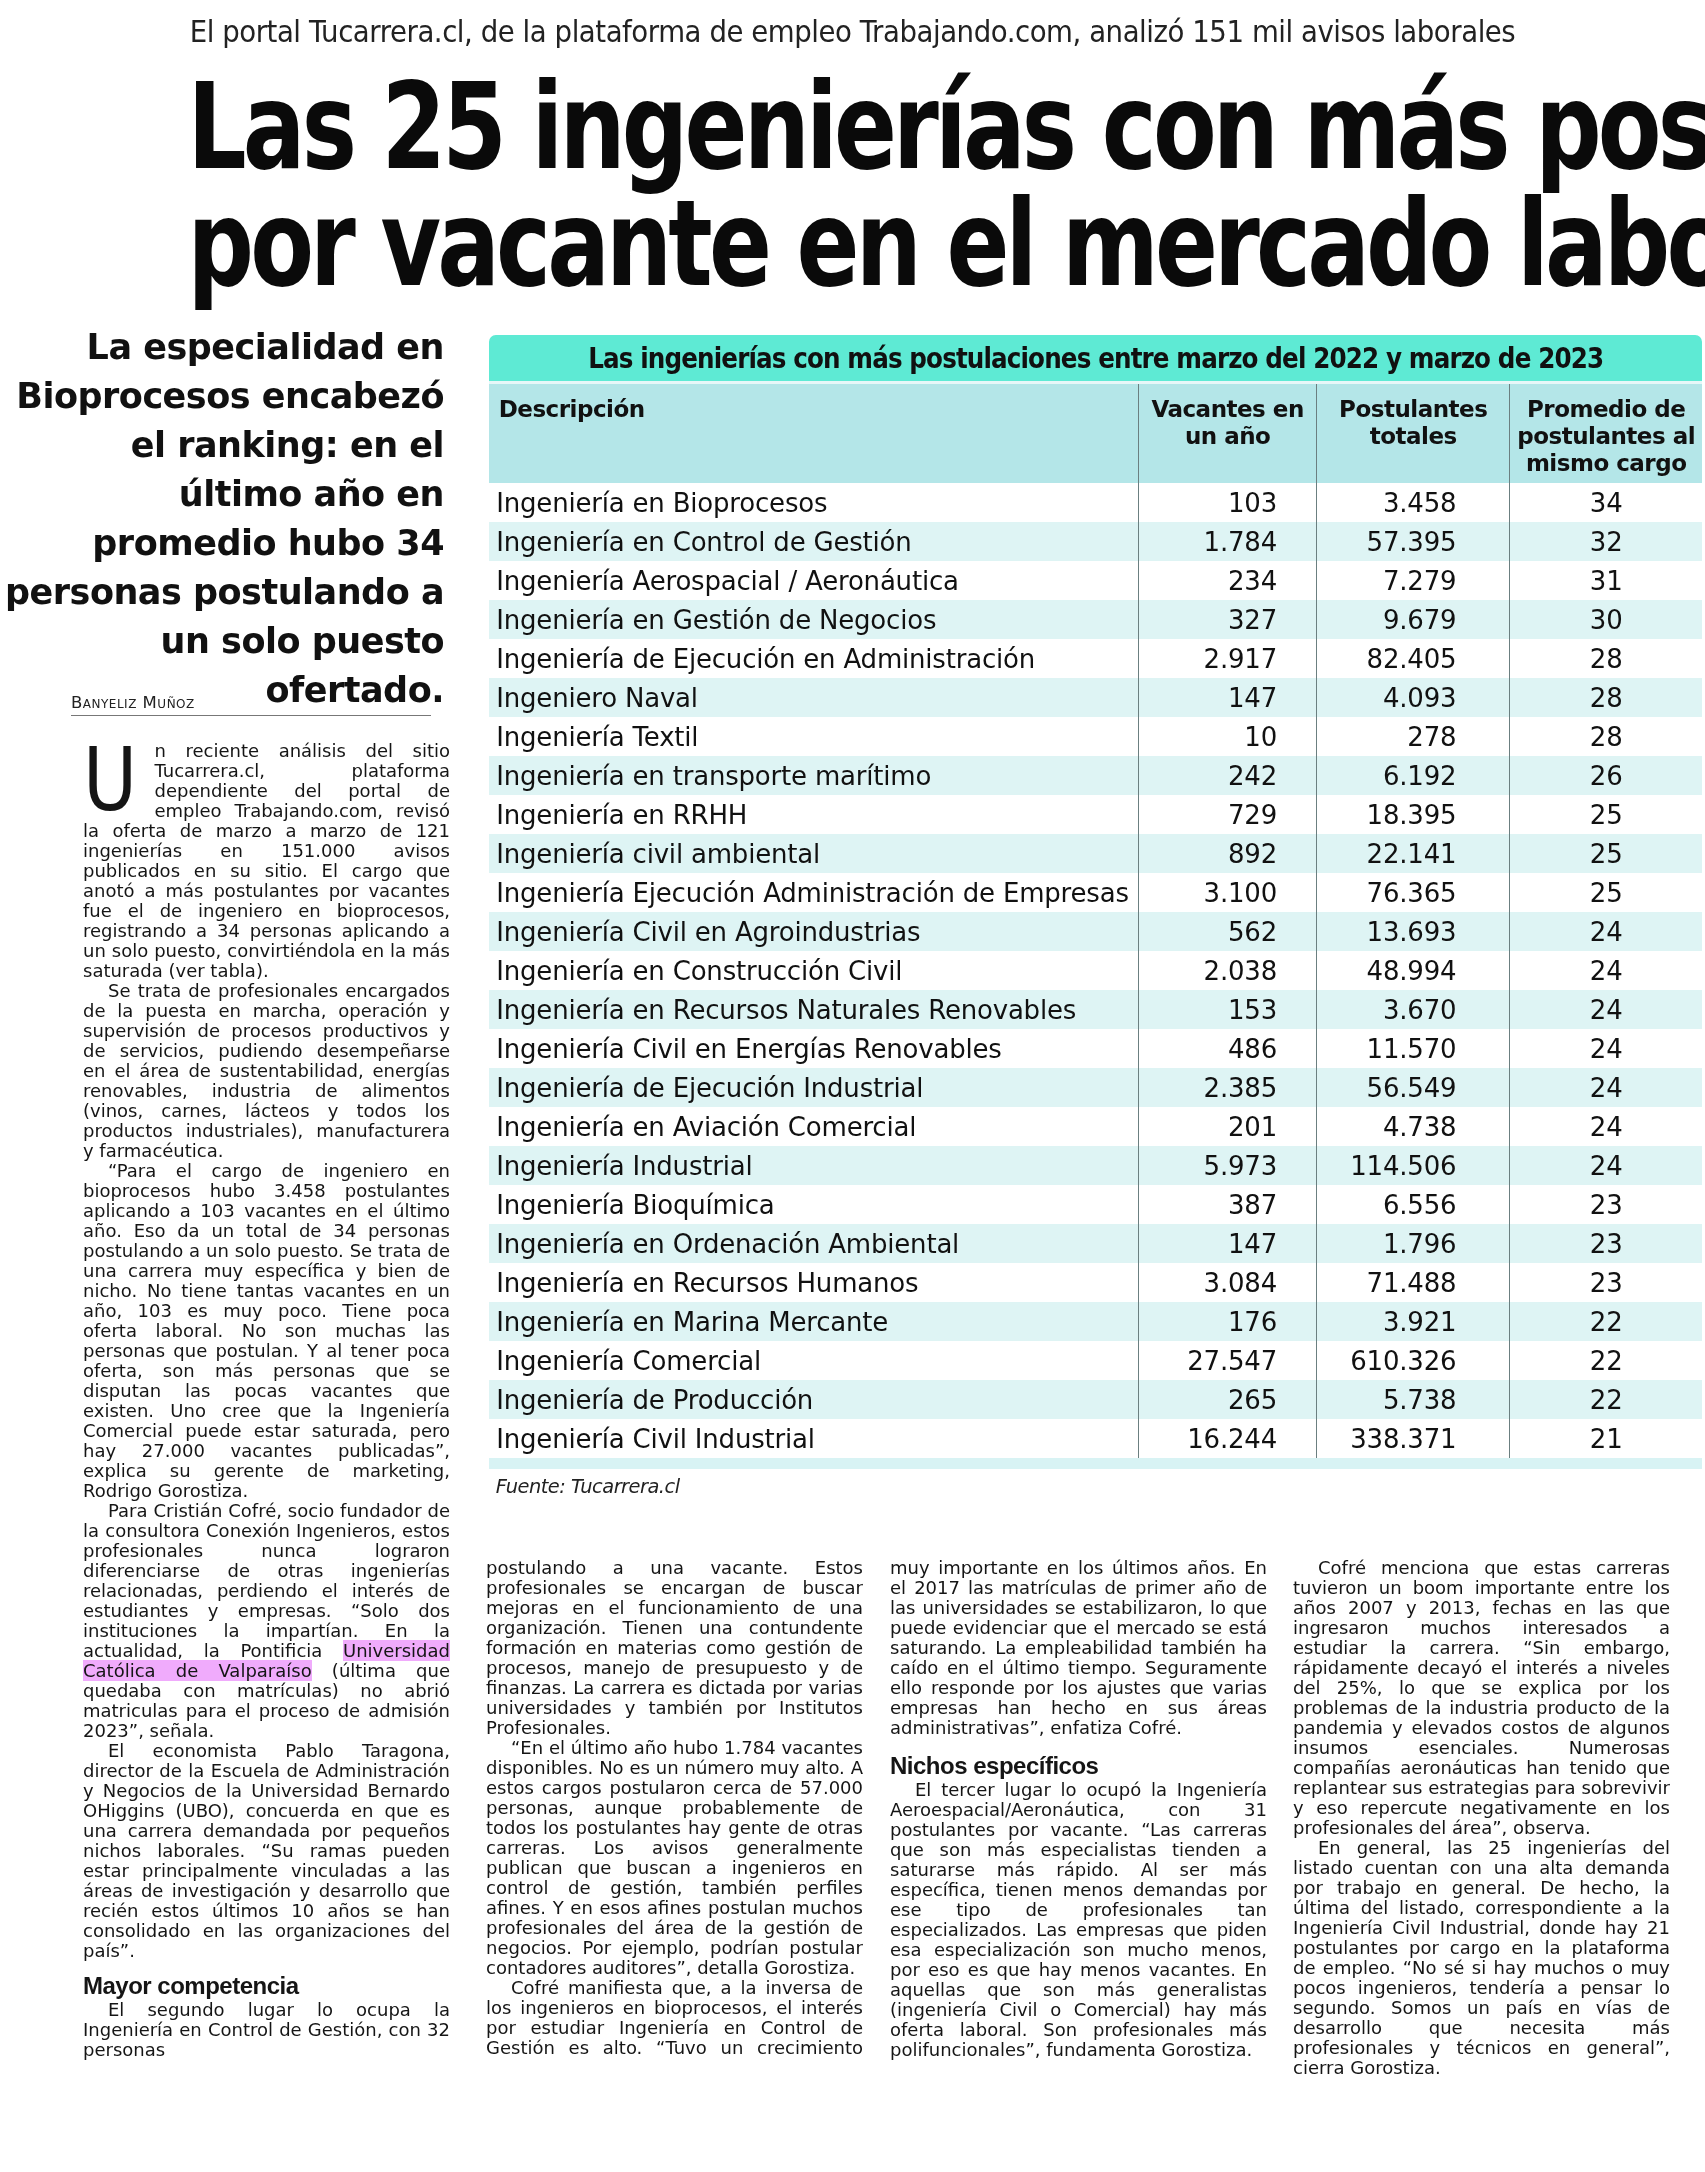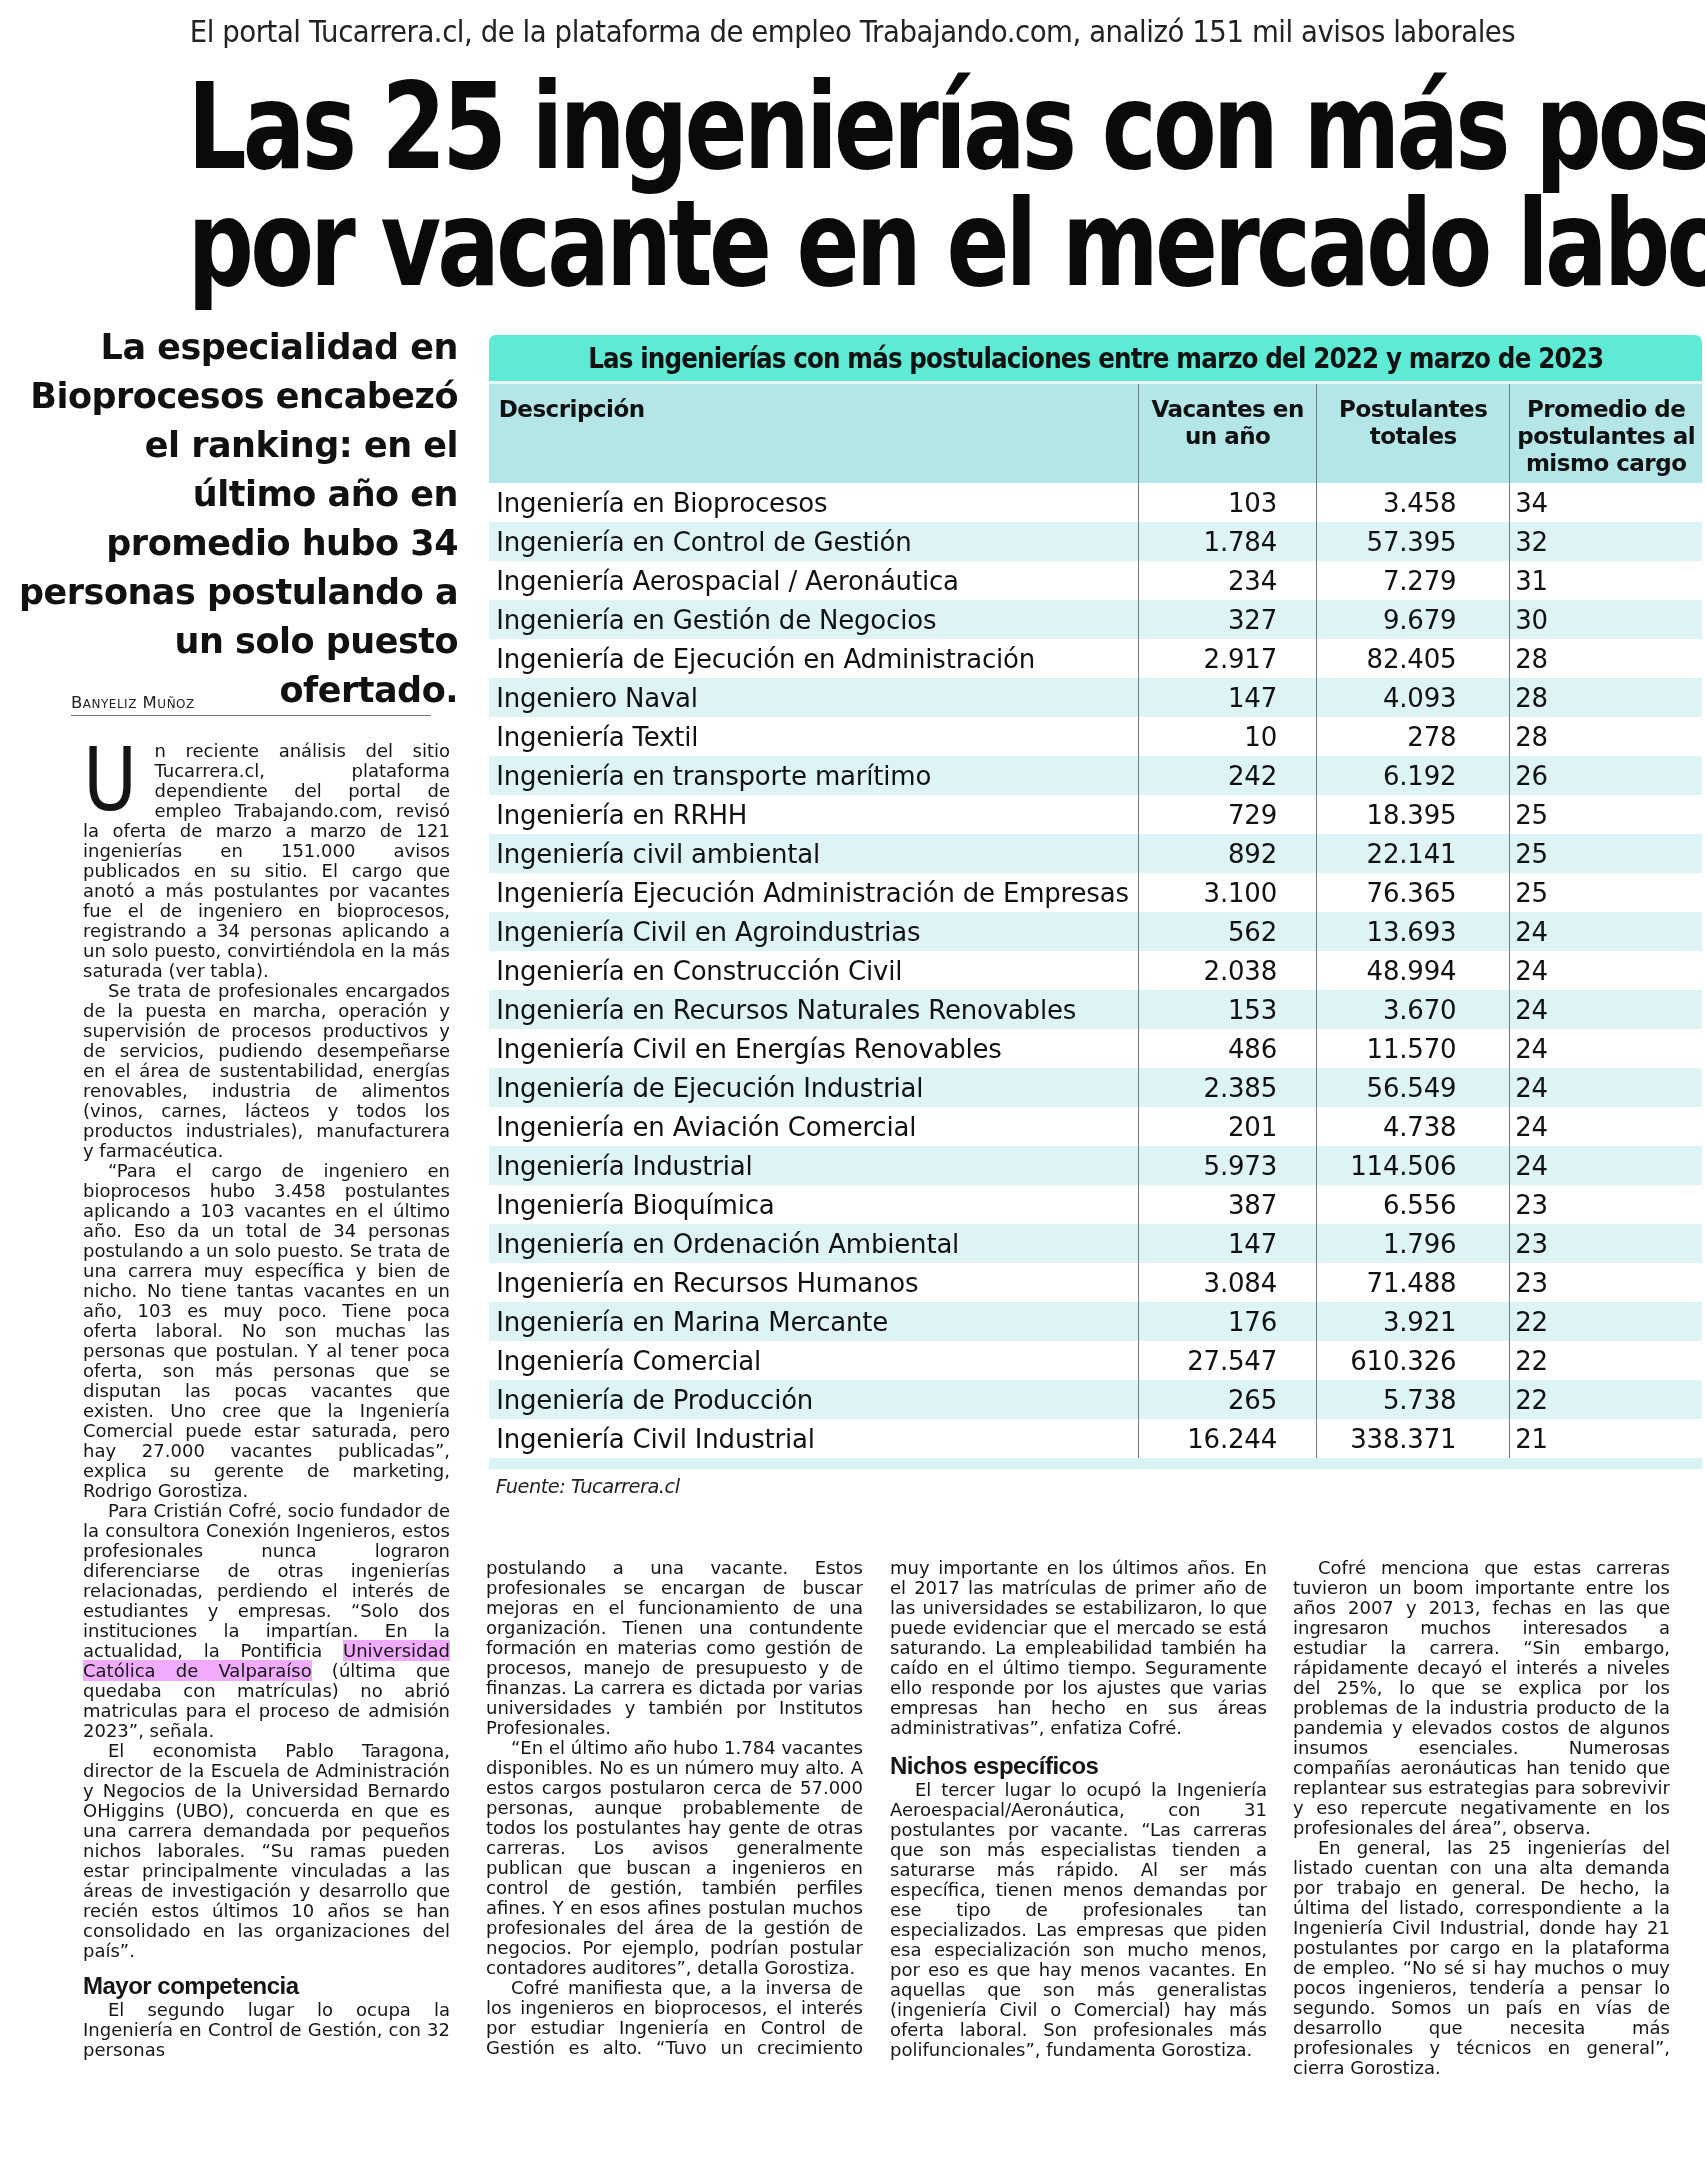--- a/index.html
+++ b/index.html
@@ -3,21 +3,21 @@
 <meta charset="utf-8">
 <style>
   html, body { margin: 0; padding: 0; background: #ffffff; }
   body { width: 1705px; height: 2172px; position: relative; overflow: hidden; color: #111; font-family: "Liberation Sans", "DejaVu Sans", sans-serif; }
 
   .kicker { position: absolute; left: 0; top: 13.6px; width: 1705px; text-align: center; font-family: "DejaVu Sans", sans-serif; font-size: 30px; letter-spacing: -0.5px; color: #222; transform: scaleX(0.92); transform-origin: center; }
   .headline { position: absolute; left: 0; width: 1705px; text-align: center; font-family: "DejaVu Sans", sans-serif; font-weight: bold; font-size: 119px; line-height: 1; letter-spacing: -4.9px; color: #0a0a0a; transform: scaleX(0.78); transform-origin: center; margin: 0; white-space: nowrap; }
   .headline.l1 { top: 68px; }
   .headline.l2 { top: 185px; }
 
-  .deck { position: absolute; left: 18px; top: 323px; width: 440px; text-align: right; font-family: "DejaVu Sans", sans-serif; font-weight: bold; font-size: 35px; line-height: 49px; color: #111; letter-spacing: -0.5px; margin: 0; }
+  .deck { position: absolute; left: 4px; top: 323px; width: 440px; text-align: right; font-family: "DejaVu Sans", sans-serif; font-weight: bold; font-size: 35px; line-height: 49px; color: #111; letter-spacing: -0.5px; margin: 0; }
 
   .byline { position: absolute; left: 71px; top: 693px; width: 360px; border-bottom: 1.5px solid #777; padding-bottom: 2.9px; font-family: "DejaVu Sans", sans-serif; font-size: 16.5px; font-variant: small-caps; letter-spacing: 0.5px; color: #222; }
 
   .col { position: absolute; font-family: "DejaVu Sans", sans-serif; font-size: 18px; line-height: 20px; color: #151515; text-align: justify; hyphens: auto; }
   .col p { margin: 0; text-indent: 25px; }
   .col p.noindent { text-indent: 0; }
   .col .subhead { font-family: "Liberation Sans", sans-serif; font-weight: bold; font-size: 24px; line-height: 28px; letter-spacing: -0.5px; margin: 10.7px 0 0 0; text-indent: 0; }
   .col1 { left: 83px; top: 741px; width: 367px; }
   .col2 { left: 486px; top: 1558px; width: 377px; }
   .col3 { left: 890px; top: 1558px; width: 377px; }
@@ -33,21 +33,21 @@
   .tbl-gap { height: 2.9px; background: #e7f7f8; }
   table.ranking { border-collapse: collapse; width: 100%; font-family: "DejaVu Sans", sans-serif; }
   table.ranking th { background: #b4e6e8; font-weight: bold; font-size: 23px; line-height: 27px; vertical-align: top; padding: 11.7px 4.9px 6.8px; letter-spacing: -0.5px; color: #111; }
   table.ranking th.desc { text-align: left; padding-left: 9.7px; width: 635px; }
   table.ranking th.num { text-align: center; }
   table.ranking th + th, table.ranking td + td { border-left: 1px solid #6b7f80; }
   table.ranking td { font-size: 26px; height: 39px; padding: 0 4.9px; color: #111; letter-spacing: -0.2px; }
   table.ranking td.desc { padding-left: 7.3px; white-space: nowrap; }
   table.ranking td.vac { text-align: right; padding-right: 39px; width: 137px; }
   table.ranking td.post { text-align: right; padding-right: 53px; width: 137px; }
-  table.ranking td.avg { width: 185px; }
+  table.ranking td.avg { text-align: center; width: 185px; }
   table.ranking tr.odd td { background: #ffffff; }
   table.ranking tr.even td { background: #def4f4; }
   .tbl-footer-bar { height: 10.7px; background: #d8f3f4; }
   .source { font-family: "DejaVu Sans", sans-serif; font-style: italic; font-size: 19.4px; padding: 5.8px 0 0 6.8px; color: #222; letter-spacing: -0.5px; }
 </style>
 </head>
 <body>
 
 <div class="kicker">El portal Tucarrera.cl, de la plataforma de empleo Trabajando.com, analizó 151 mil avisos laborales</div>
 <h1 class="headline l1">Las 25 ingenierías con más postulaciones</h1>

